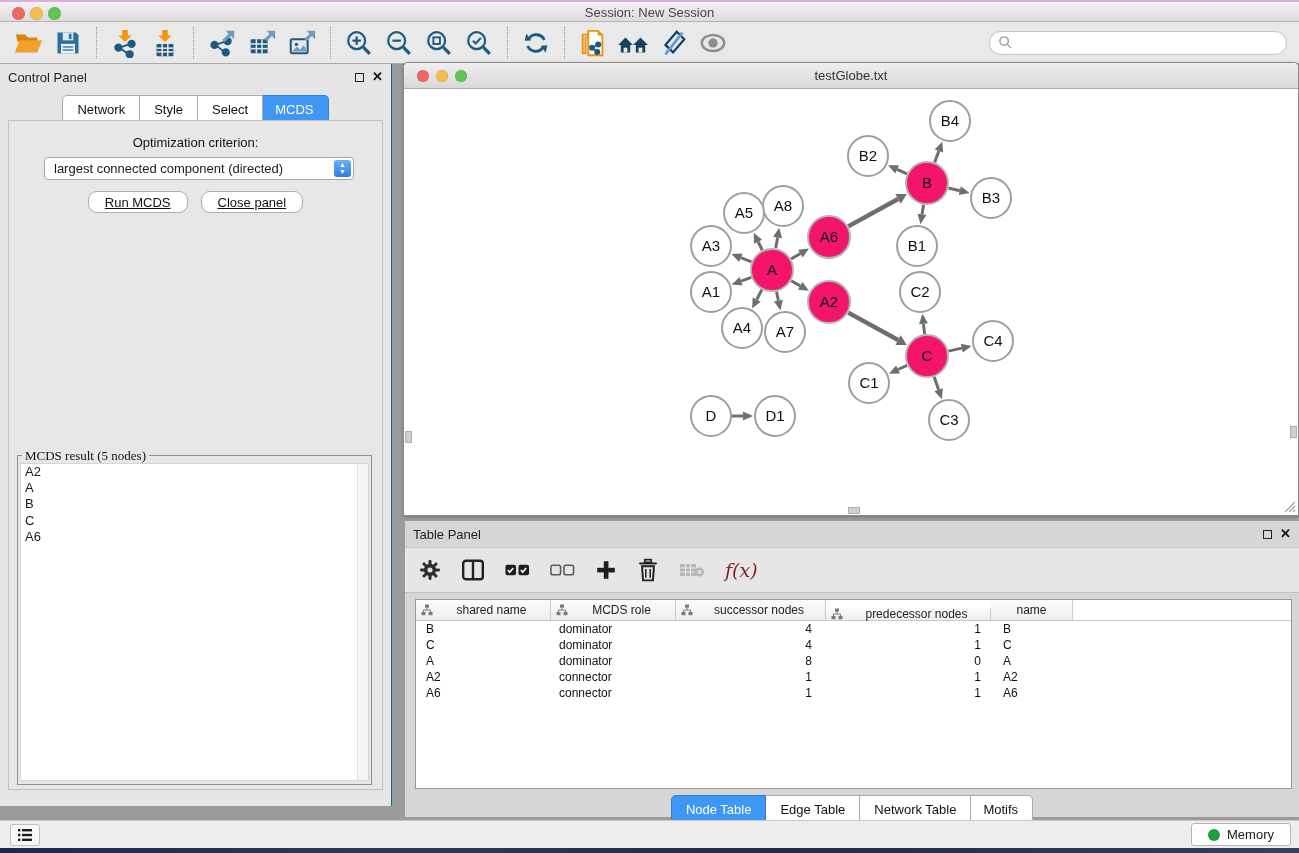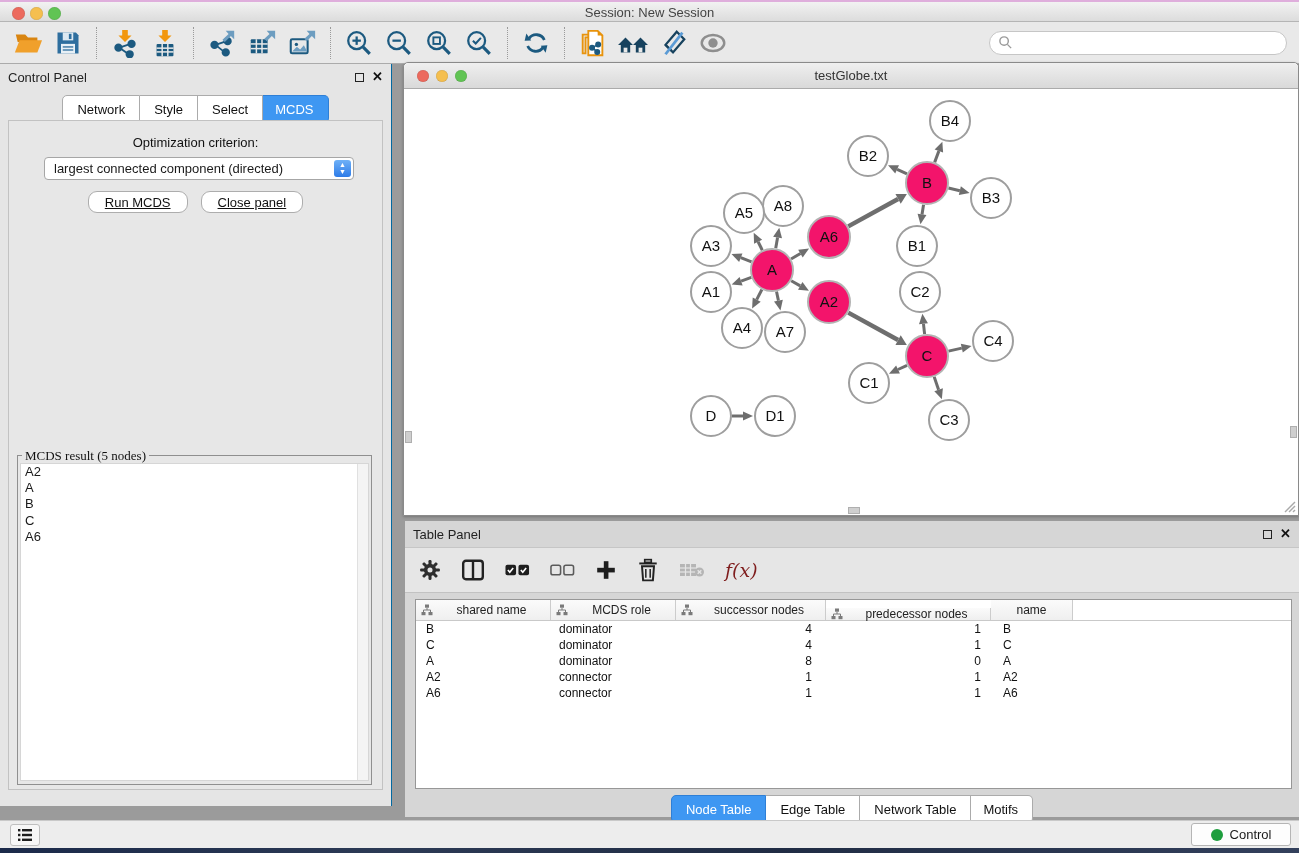--- a/index.html
+++ b/index.html
@@ -693,16 +693,16 @@
           <rect x="5" y="1" width="10" height="2.4"></rect>
         <rect x="1" y="5.8" width="2.4" height="2.4"></rect>
           <rect x="5" y="5.8" width="10" height="2.4"></rect>
         <rect x="1" y="10.6" width="2.4" height="2.4"></rect>
           <rect x="5" y="10.6" width="10" height="2.4"></rect>
       </g>
     </svg>
   </div>
   <div id="memory-btn">
     <span class="dot"></span>
-    <span>Control</span>
+    <span>Memory</span>
   </div>
 </div>
 <div id="wallpaper"></div>
 
 </body></html>

